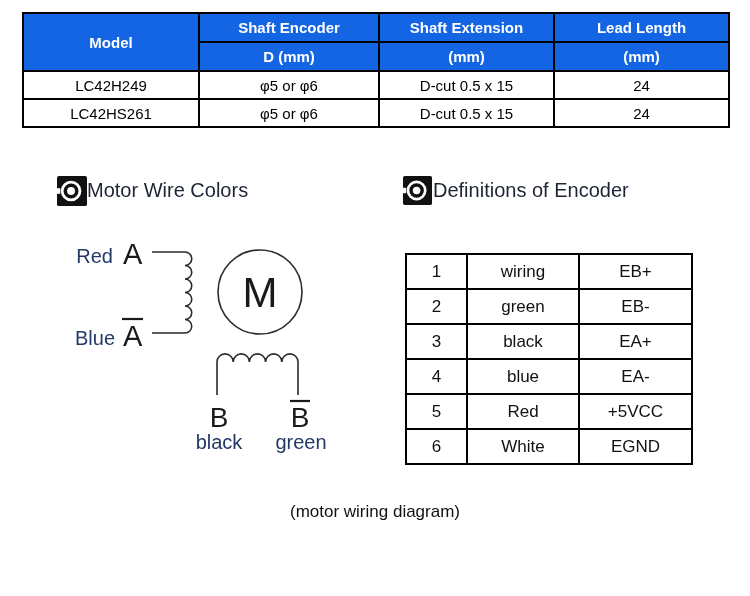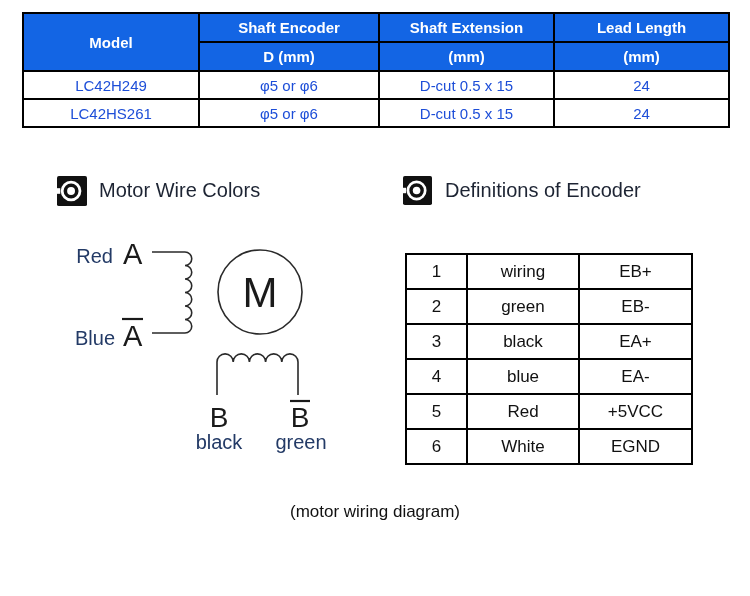--- a/index.html
+++ b/index.html
@@ -13,25 +13,25 @@
     position:absolute; left:22px; top:12px; width:706px;
     border-collapse:collapse; table-layout:fixed;
   }
   table.spec-table th, table.spec-table td {
     border:2px solid #000; text-align:center; vertical-align:middle; padding:0;
   }
   table.spec-table th {
     background:var(--header-blue, #1365e4); color:#fff;
     font-size:15px; font-weight:600; height:27px;
   }
-  table.spec-table td { font-size:15px; height:26px; color:#1d4ed8; }
+  table.spec-table td { font-size:15px; height:26px; color:#000000; }
 
   
   .section-heading {
-    position:absolute; display:flex; align-items:flex-start; gap:12px;
+    position:absolute; display:flex; align-items:flex-start; 
     color:#1d2433; font-size:20px; line-height:25px; font-weight:500;
   }
   .section-heading .icon { flex:0 0 auto; width:30px; height:30px; }
   .section-heading .titles { padding-top:2px; }
 
   
   table.encoder-table {
     position:absolute; left:405px; top:253px;
     border-collapse:collapse; table-layout:fixed;
   }

